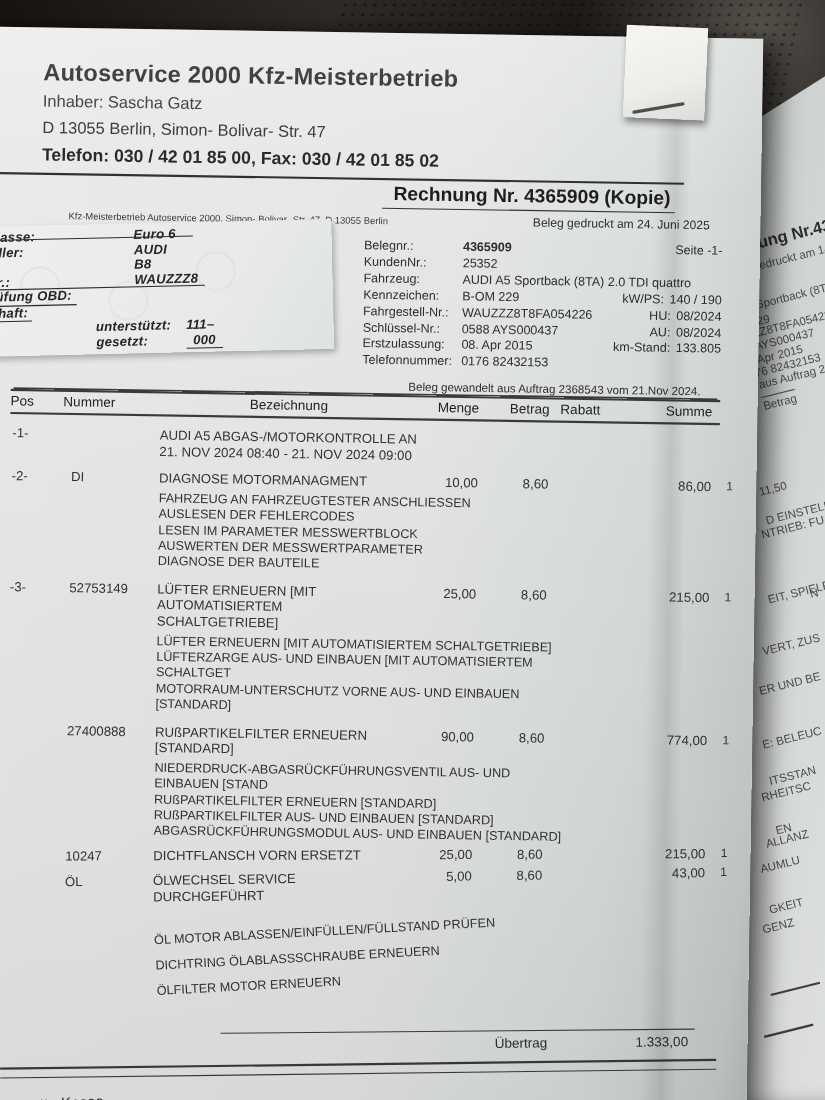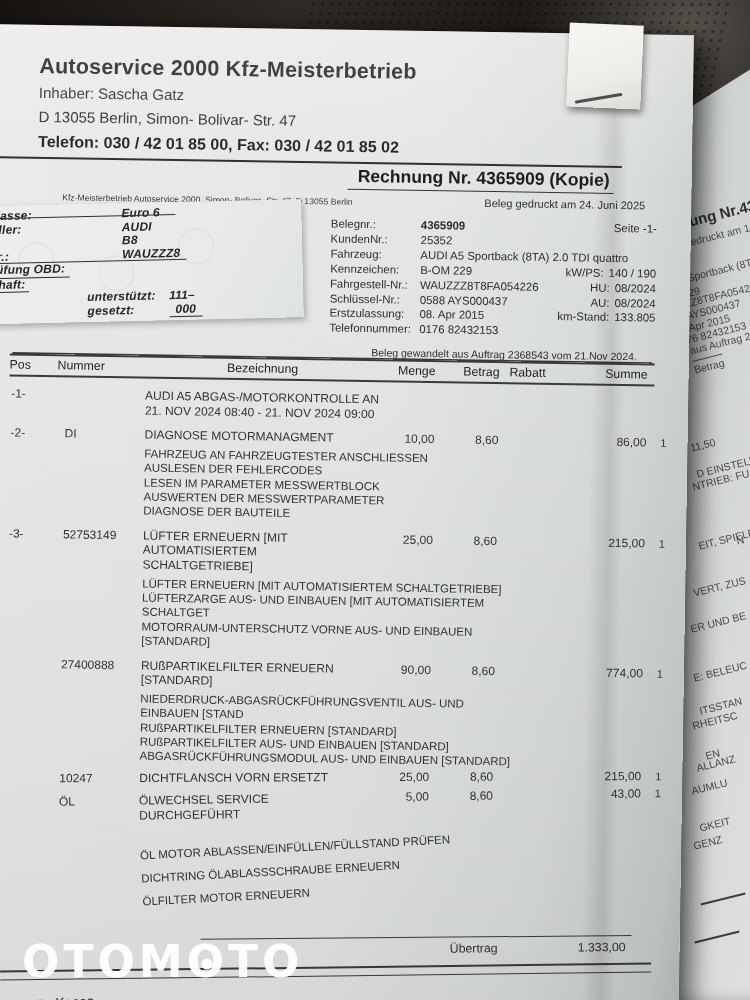--- a/index.html
+++ b/index.html
@@ -348,14 +348,13 @@
 
       </div>
       <div class="crease"></div>
     </div>
   </div>
 
   <div class="tape">
     <div class="staple"></div>
   </div>
 
-  <div class="wm" id="wm"><span>O</span><span>T</span><span>O</span><span>M</span><span class="dot-o">O</span><span>T</span><span>O</span></div>
 </div>
 
 </body></html>

